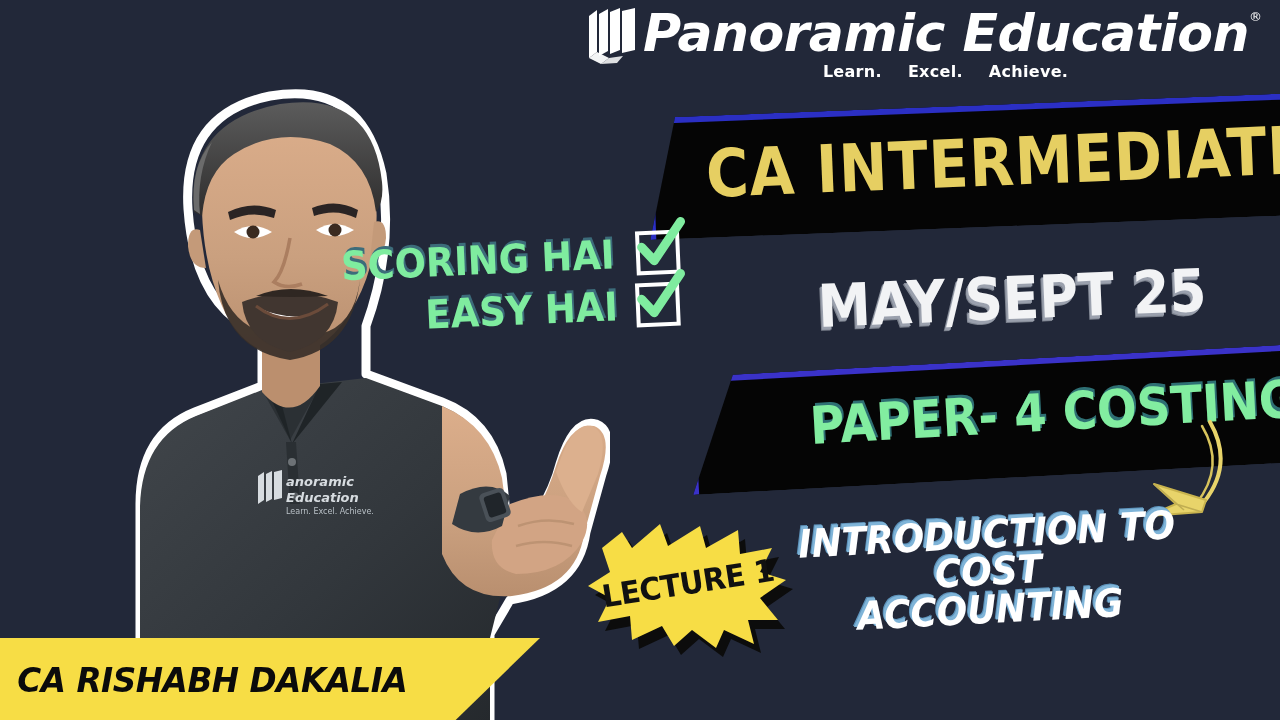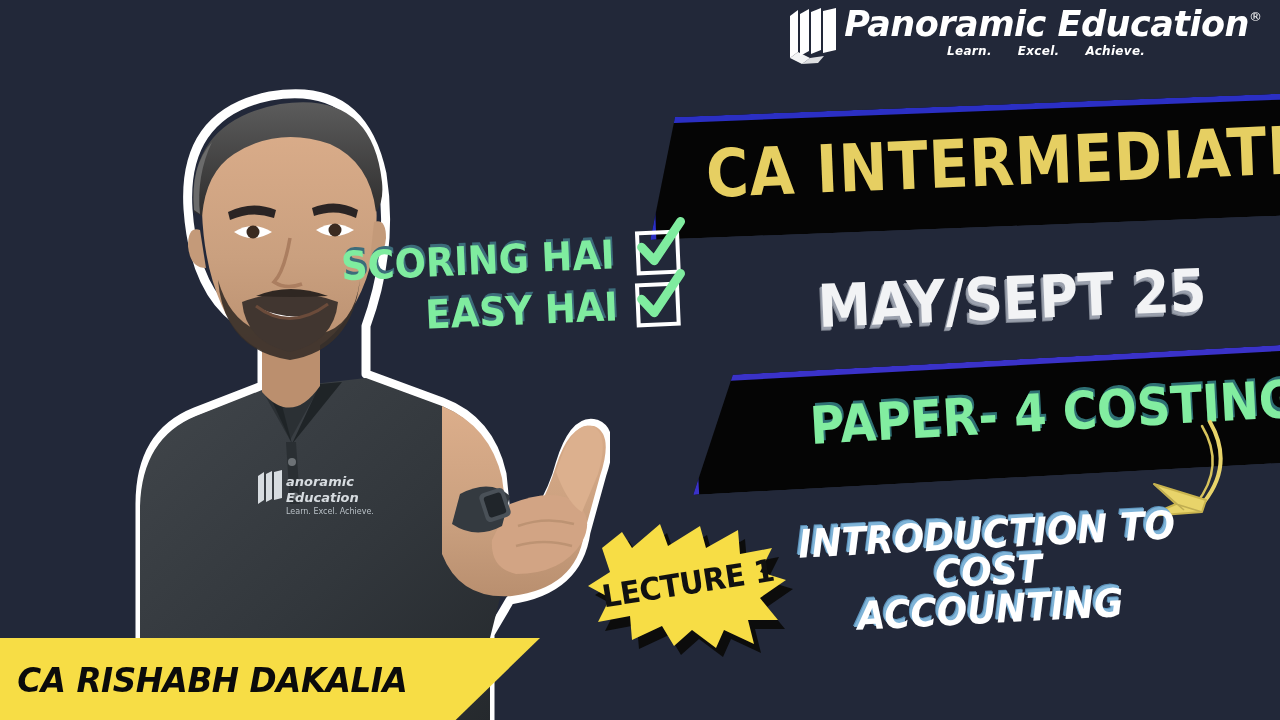--- a/index.html
+++ b/index.html
@@ -26,21 +26,21 @@
     align-items: flex-start;
     gap: 4px;
   }
   .brand-mark { width: 52px; height: 62px; display: block; }
   .brand-text-wrap { display: flex; flex-direction: column; }
   .brand-name-row { display: flex; align-items: flex-start; }
   .brand-name {
     font-family: "DejaVu Sans", sans-serif;
     font-weight: 700;
     font-style: italic;
-    font-size: 35px;
+    font-size: 52px;
     letter-spacing: -0.5px;
     color: #ffffff;
     line-height: 1.05;
     white-space: nowrap;
   }
   .brand-reg {
     font-size: 13px;
     color: #ffffff;
     font-family: "DejaVu Sans", sans-serif;
     line-height: 1;
@@ -48,23 +48,22 @@
   }
   .brand-tagline {
     display: flex;
     gap: 26px;
     justify-content: center;
     margin-top: 1px;
     padding-right: 14px;
   }
   .brand-tagline span {
     font-family: "DejaVu Sans", sans-serif;
-    font-style: italic;
-    font-weight: 700;
-    font-size: 12px;
+    font-weight: 700;
+    font-size: 16px;
     color: #ffffff;
     letter-spacing: 0.3px;
   }
 
   
   .presenter {
     position: absolute;
     left: -10px;
     top: 34px;
     width: 620px;

